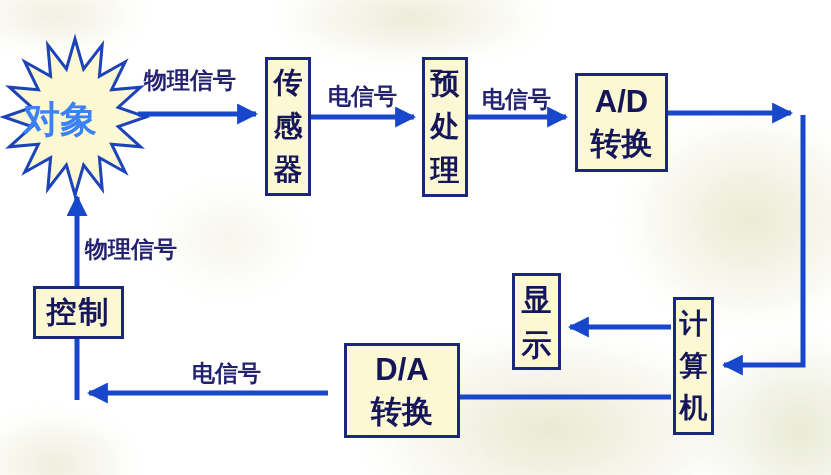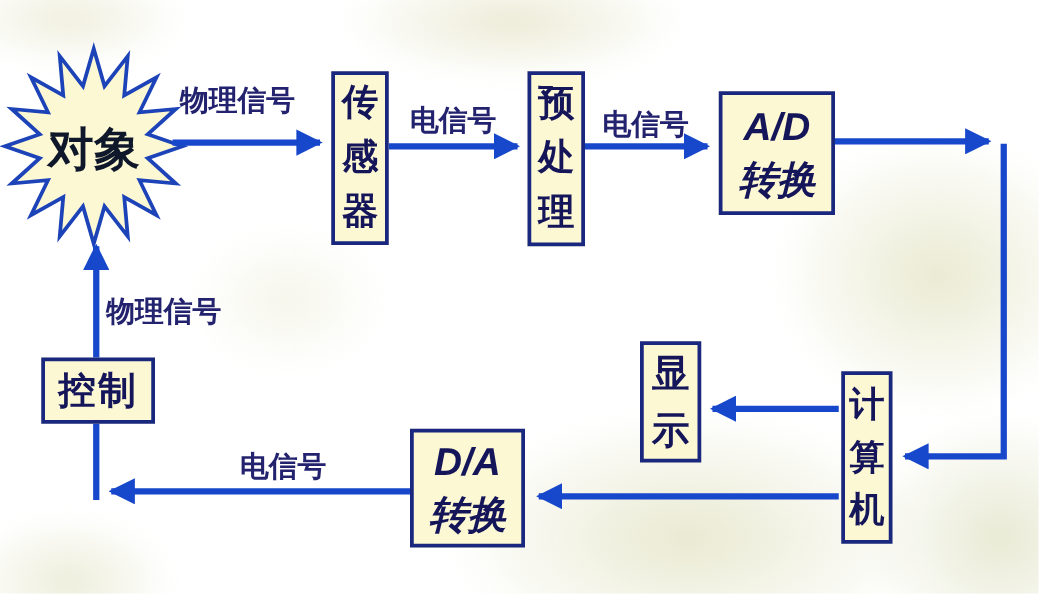--- a/index.html
+++ b/index.html
@@ -9,25 +9,25 @@
   
   .wm{position:absolute;border-radius:50%;filter:blur(7px);pointer-events:none;}
 
   svg.wires{position:absolute;left:0;top:0;z-index:2;}
 
   .box{position:absolute;z-index:3;background:#fcf8d3;border:3px solid #19277f;
        color:#15155a;font-weight:bold;display:flex;align-items:center;justify-content:center;
        box-sizing:border-box;text-align:center;}
   .vtext{width:1em;}
   .vtext div{line-height:1.5;}
-  .twoline{display:flex;flex-direction:column;line-height:1.35;font-style:italic;}
+  .twoline{display:flex;flex-direction:column;line-height:1.35;}
 
   .elabel{position:absolute;z-index:4;font-weight:bold;color:#23226e;font-size:23px;white-space:nowrap;}
 
-  .starburst-label{position:absolute;z-index:3;font-weight:bold;color:#0f172a;text-align:center;}
+  .starburst-label{position:absolute;z-index:3;font-weight:bold;color:#3b82f6;}
 </style>
 </head>
 <body>
 
 <div id="stage">
 
   <div class="wm" style="left:270px;top:-30px;width:280px;height:95px;background:radial-gradient(ellipse,rgba(233,232,208,.85),rgba(233,232,208,0) 70%);"></div>
   <div class="wm" style="left:-40px;top:-25px;width:190px;height:80px;background:radial-gradient(ellipse,rgba(236,235,214,.8),rgba(236,235,214,0) 70%);"></div>
   <div class="wm" style="left:620px;top:110px;width:260px;height:220px;background:radial-gradient(ellipse,rgba(232,232,206,.9),rgba(232,232,206,0) 72%);"></div>
   <div class="wm" style="left:360px;top:330px;width:380px;height:200px;background:radial-gradient(ellipse,rgba(231,231,205,.9),rgba(231,231,205,0) 72%);"></div>
@@ -88,21 +88,21 @@
       </div>
   </div>
 
   <div class="box" style="left:512px;top:273px;width:49px;height:97px;font-size:30px;">
     <div class="vtext">
         <div>显</div>
         <div>示</div>
       </div>
   </div>
 
-  <div class="box twoline" style="left:328px;top:343px;width:92px;height:95px;font-size:31px;">
+  <div class="box twoline" style="left:344px;top:343px;width:116px;height:95px;font-size:31px;">
     <div>D/A</div>
     <div>转换</div>
   </div>
 
   <div class="box" style="left:33px;top:286px;width:91px;height:53px;font-size:30px;letter-spacing:2px;">
     <span>控制</span>
   </div>
 
   <div class="elabel" style="left:144px;top:65px;">物理信号</div>
   <div class="elabel" style="left:328px;top:81px;">电信号</div>

